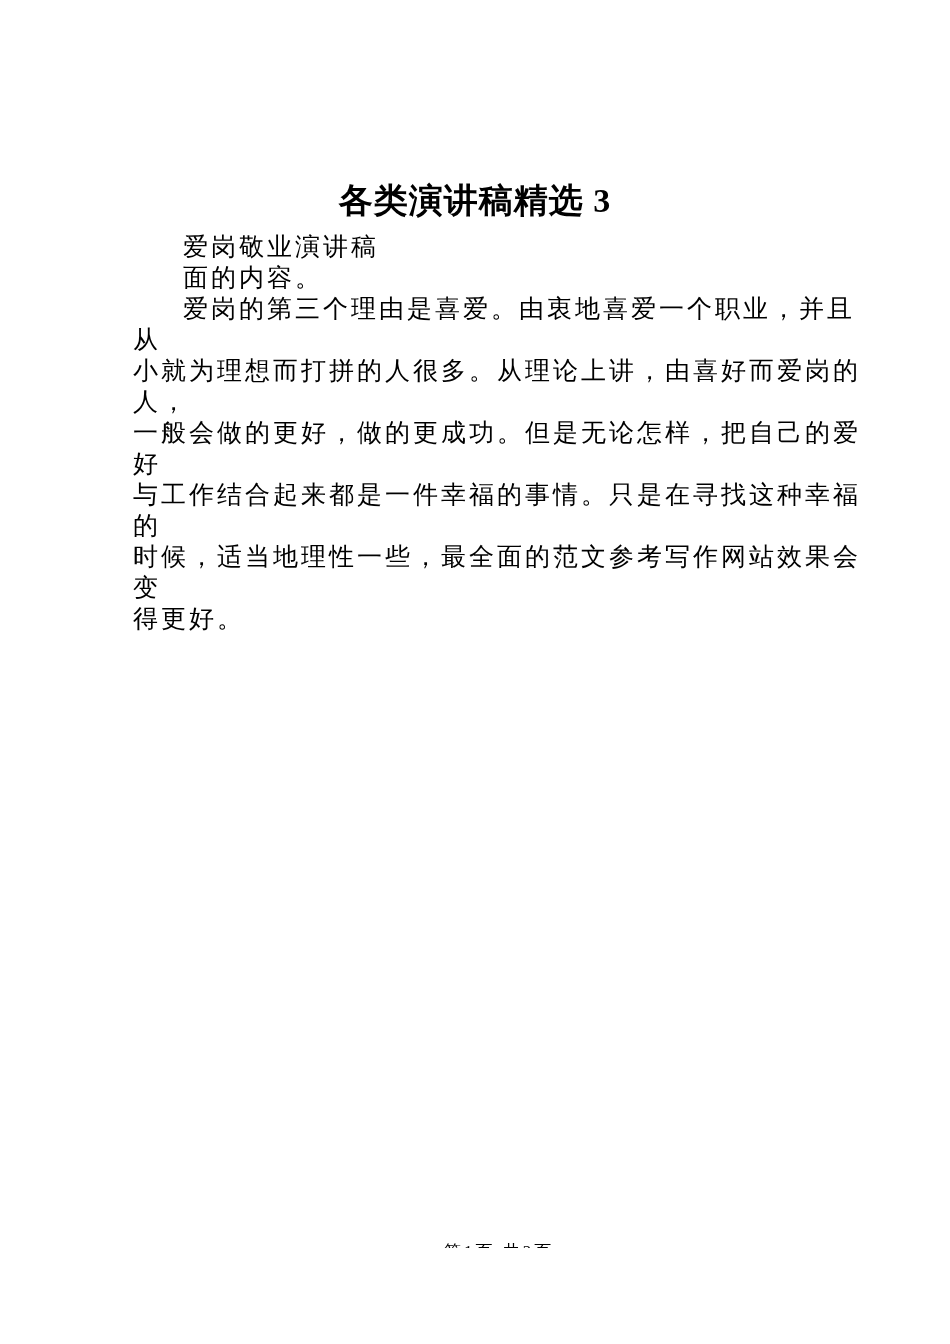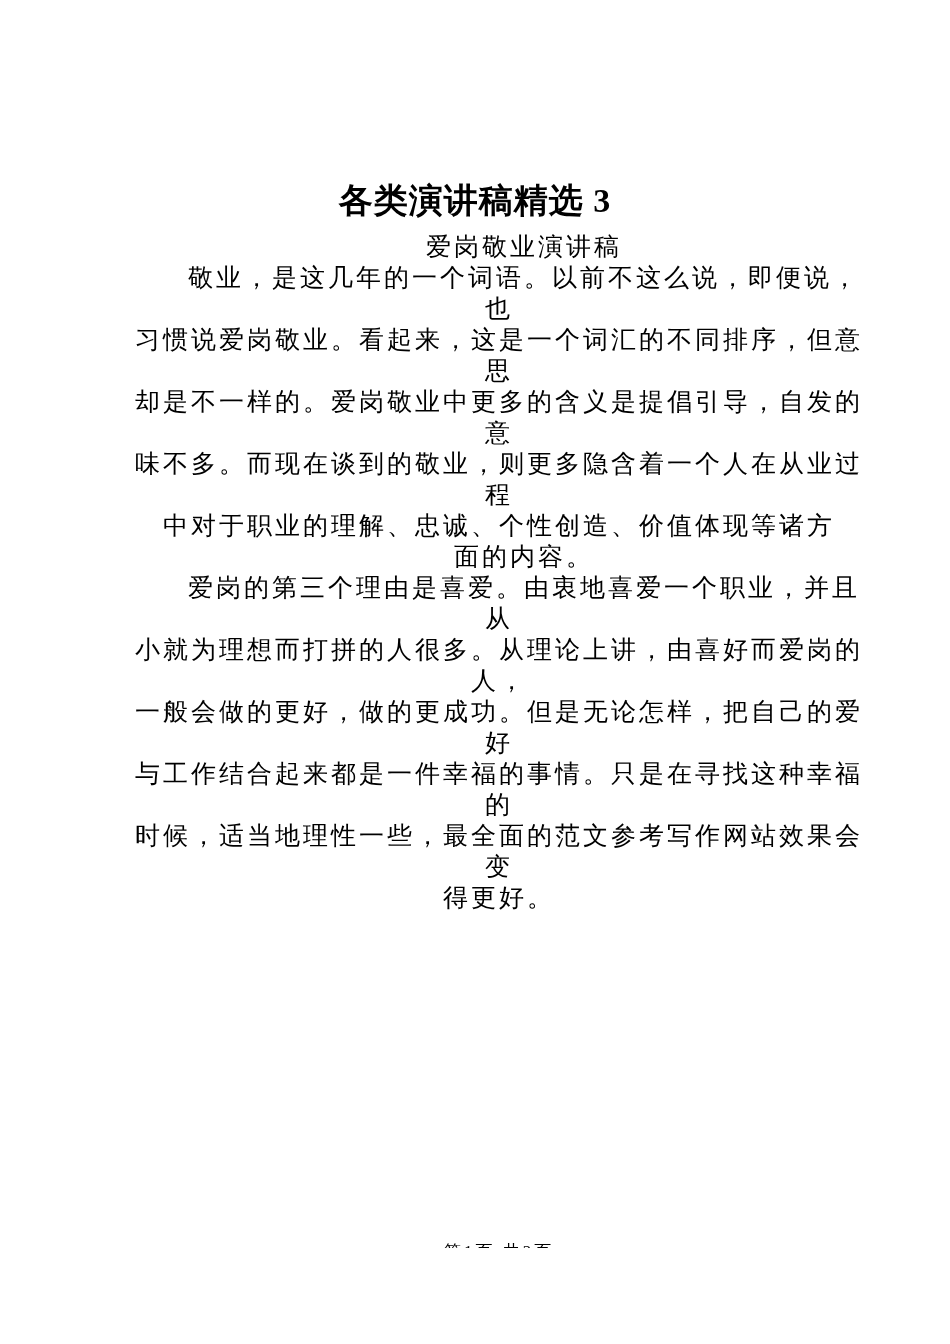--- a/index.html
+++ b/index.html
@@ -34,21 +34,21 @@
     position: absolute;
     top: 231px;
     left: 133px;
     width: 732px;
   }
   .para {
     margin: 0;
     font-size: 25px;
     line-height: 31px;
     letter-spacing: 3px;
-    text-align: center;
+    text-align: left;
     text-indent: 2em;
     white-space: pre-line;
     word-break: break-all;
   }
   .footer {
     position: absolute;
     top: 1241px;
     left: 133px;
     width: 732px;
     text-align: center;
@@ -59,25 +59,20 @@
 </style>
 </head>
 <body>
 
 <div class="page">
 
   <h1 class="doc-title">各类演讲稿精选 3</h1>
 
   <div class="content">
     <p class="para">爱岗敬业演讲稿</p>
-    <p class="para">敬业，是这几年的一个词语。以前不这么说，即便说，也
-习惯说爱岗敬业。看起来，这是一个词汇的不同排序，但意思
-却是不一样的。爱岗敬业中更多的含义是提倡引导，自发的意
-味不多。而现在谈到的敬业，则更多隐含着一个人在从业过程
-中对于职业的理解、忠诚、个性创造、价值体现等诸方</p>
     <p class="para">面的内容。</p>
     <p class="para">爱岗的第三个理由是喜爱。由衷地喜爱一个职业，并且从
 小就为理想而打拼的人很多。从理论上讲，由喜好而爱岗的人，
 一般会做的更好，做的更成功。但是无论怎样，把自己的爱好
 与工作结合起来都是一件幸福的事情。只是在寻找这种幸福的
 时候，适当地理性一些，最全面的范文参考写作网站效果会变
 得更好。</p>
 
   </div>
 

